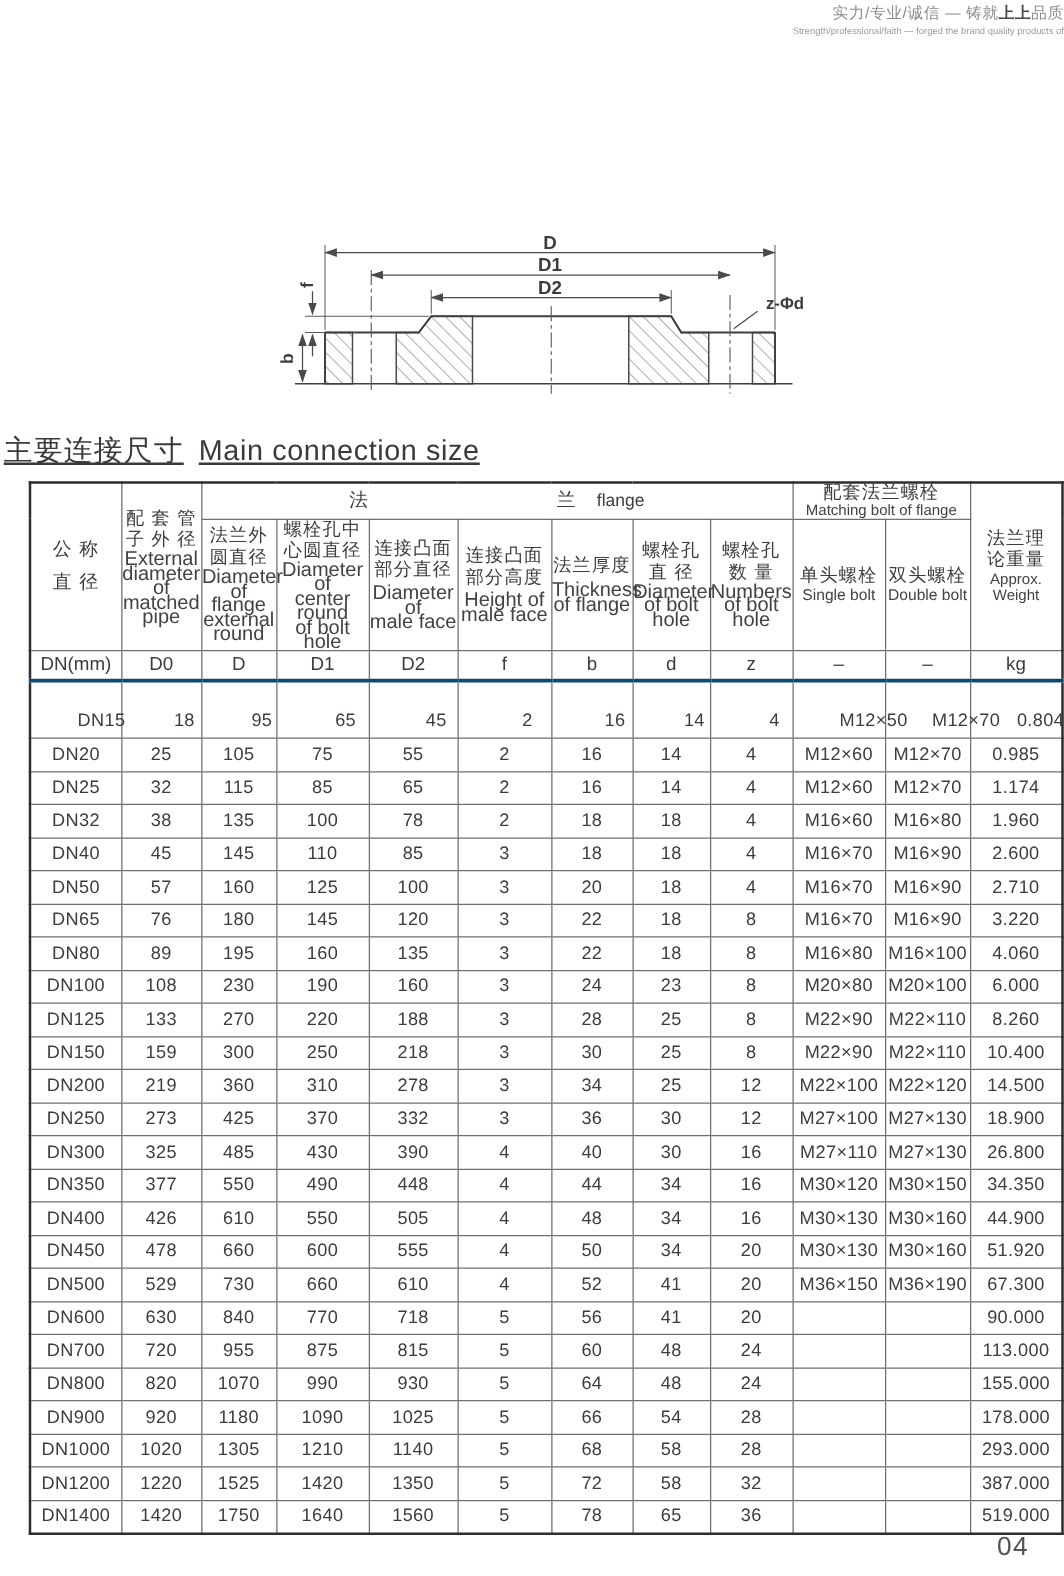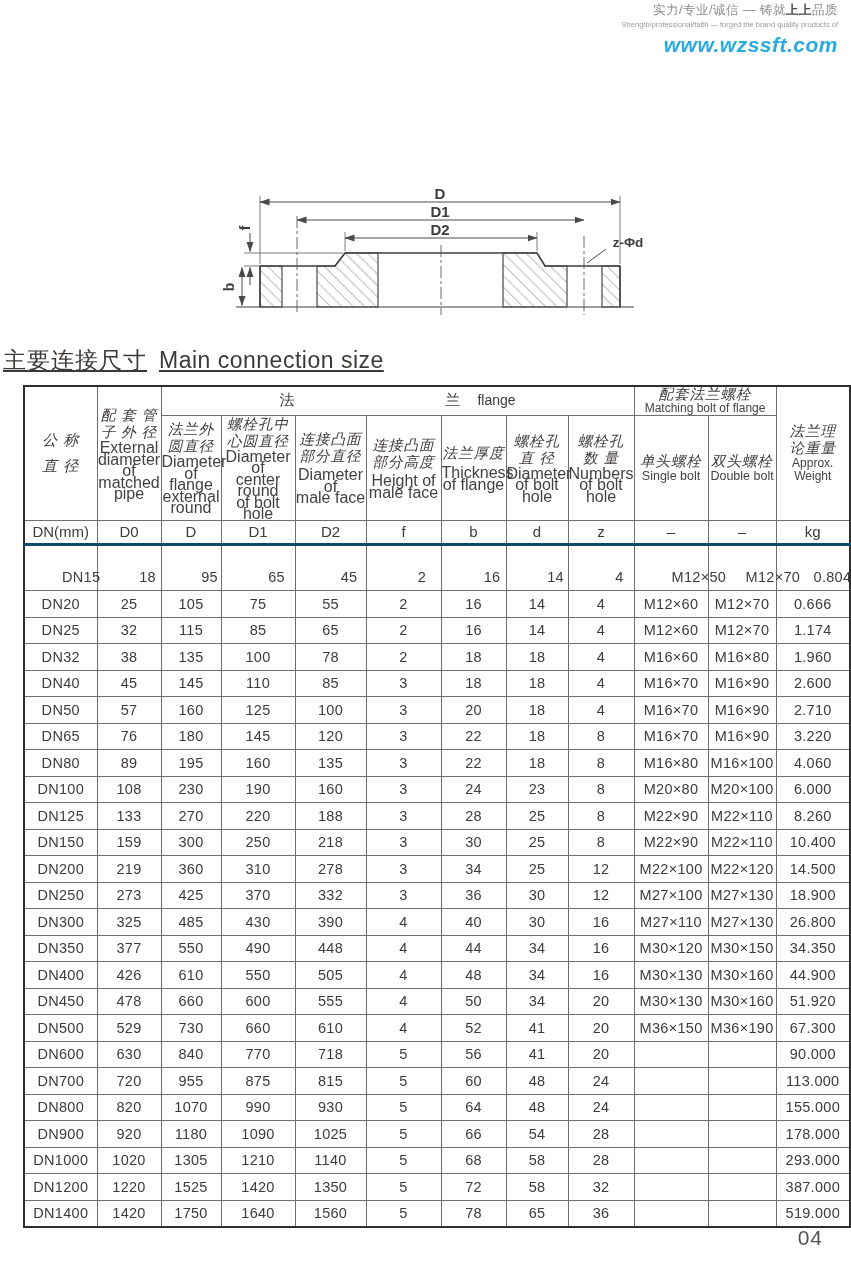--- a/index.html
+++ b/index.html
@@ -1,20 +1,20 @@
 <!DOCTYPE html>
 <html><head>
 <meta charset="utf-8">
 <style>
   * { margin:0; padding:0; box-sizing:border-box; }
   html,body { background:#ffffff; }
   body { width:851px; height:1261px; position:relative; font-family:"Liberation Sans", sans-serif; color:#3e3a39; overflow:hidden; }
 
   
-  .brand { position:absolute; top:2px; right:13px; text-align:right; }
+  .brand { position:absolute; top:2px; right:0; text-align:right; }
   .brand .zh { font-size:12.5px; color:#8c8c8c; letter-spacing:.5px; }
   .brand .zh b { color:#4a4a4a; font-weight:bold; }
   .brand .en { font-size:7.5px; color:#9b9b9b; margin-top:1px; }
   .brand .site { font-size:21px; font-style:italic; font-weight:bold; color:#29abe2; margin-top:4px; letter-spacing:.5px; }
 
   
   .titleblock { position:absolute; left:3px; top:40px; }
   .titleblock .t1 { font-size:42px; font-weight:500; color:#3d3936; letter-spacing:1px; }
   .titleblock .t2 { font-size:24px; font-weight:400; color:#4c4847; margin-top:4px; letter-spacing:.5px; }
 
@@ -26,41 +26,40 @@
   .sect .zh { font-weight:500; letter-spacing:1px; }
   .sect .en { font-weight:400; margin-left:12px; letter-spacing:.5px; }
 
   
   .tblwrap { position:absolute; left:23px; top:385px; }
   table { border-collapse:collapse; table-layout:fixed; width:826px; border:2px solid #2e2e2e; }
   th, td { border:1px solid #6f6f6f; text-align:center; vertical-align:middle; font-weight:normal; color:#3f3b3a; padding:0; }
   thead .rA th { height:28px; }
   thead .rB th { height:72px; }
   thead .sym th { height:24px; font-size:15px; border-bottom:3px solid #0c4a6e; }
-  .zh1 { font-size:14.5px; white-space:pre-line; line-height:17px; letter-spacing:1px; display:block;font-style:italic; }
+  .zh1 { font-size:14.5px; white-space:pre-line; line-height:17px; letter-spacing:1px; display:block; }
   .en1 { font-size:16px; white-space:pre-line; line-height:11.5px; letter-spacing:0; display:block; margin-top:1px; color:#454140; }
   .dncell .zh1 { font-size:15px; line-height:26px; }
   .grp .ga { font-size:15px; letter-spacing:1px; }
   .grp .gb { font-size:15px; letter-spacing:1px; margin-left:150px; }
   .grp .gc { font-size:14px; margin-left:16px; }
   tbody td { height:26.5px; font-size:14.5px; letter-spacing:.3px; }
   tr.spacer td { height:20px; border-bottom:none; }
   tbody tr:not(.spacer) td { border-top:none; }
   tbody tr.spacer + tr td { border-top:none;padding-left:37px; }
 
   
   .pageno { position:absolute; right:28px; top:1226px; font-size:21px; color:#565250; letter-spacing:1px; }
 </style>
 </head>
 <body>
 
 <div class="brand">
   <div class="zh"><span>实力/专业/诚信 — 铸就</span><b>上上</b><span>品质</span></div>
   <div class="en">Strength/professional/faith — forged the brand quality products of</div>
-  <div class="site">www.wzssft.com</div>
 </div>
 
 <div class="titleblock">
 </div>
 
 <div class="drawing">
   <svg width="460" height="150" viewBox="0 0 460 150">
     <defs>
       <pattern id="hatch" width="8" height="8" patternUnits="userSpaceOnUse" patternTransform="rotate(-45)">
         <line x1="0" y1="0" x2="0" y2="8" stroke="#7d7d7d" stroke-width="1"></line>
@@ -269,21 +268,21 @@
           <td>25</td>
           <td>105</td>
           <td>75</td>
           <td>55</td>
           <td>2</td>
           <td>16</td>
           <td>14</td>
           <td>4</td>
           <td>M12×60</td>
           <td>M12×70</td>
-          <td>0.666</td>
+          <td>0.985</td>
         </tr>
         <tr>
           <td>DN25</td>
           <td>32</td>
           <td>115</td>
           <td>85</td>
           <td>65</td>
           <td>2</td>
           <td>16</td>
           <td>14</td>

